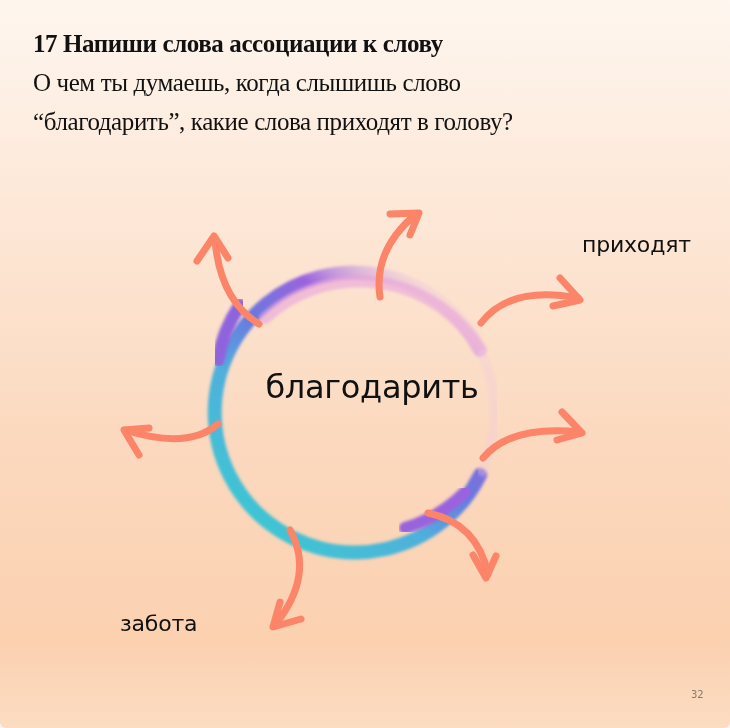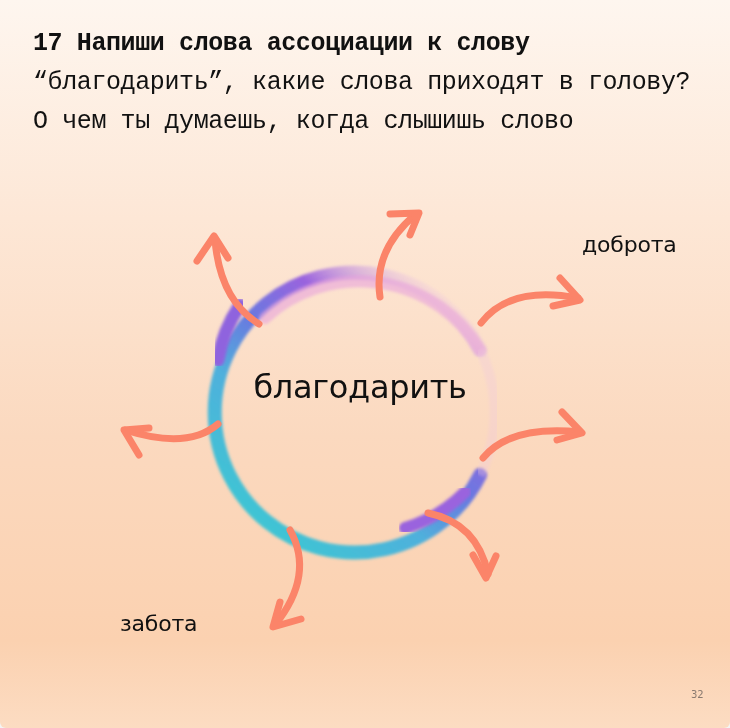--- a/index.html
+++ b/index.html
@@ -10,51 +10,51 @@
   }
   .slide {
     position: relative;
     width: 730px; height: 728px;
     background: linear-gradient(180deg, #fef6ef 0%, #fde7d6 30%, #fbd9bf 60%, #fbd1b0 88%, #fcdcc2 100%);
     border-radius: 0 0 6px 6px;
     overflow: hidden;
   }
   .task {
     position: absolute; left: 33px; top: 24px; width: 680px;
-    font-family: Liberation Mono, monospace;
+    font-family: Liberation Serif, serif;
     font-size: 25px; line-height: 39px; color: #111;
     letter-spacing: -0.4px;
   }
   .task .line { display: block; white-space: nowrap; }
   .task .bold { font-weight: bold; }
   svg.diagram { position: absolute; left: 0; top: 0; }
   .center-word {
     position: absolute; left: 225px; top: 368px; width: 270px;
     text-align: center;
-    font-size: 32px; color: #111; letter-spacing: -0.3px;
+    font-size: 32px; color: #111; letter-spacing: -0.3px; padding-left: 12px;
   }
   .assoc {
     position: absolute; font-size: 22px; color: #111; letter-spacing: -0.2px;
   }
   .assoc-1 { left: 582px; top: 232px; }
   .assoc-2 { left: 120px; top: 611px; text-align: right; }
   .page-number {
     position: absolute; left: 691px; top: 689px;
     font-size: 10px; color: #8a7a70; text-align: center;
   }
 </style>
 </head>
 <body>
 
 <div class="slide">
 
   <div class="task">
     <span class="line bold">17 Напиши слова ассоциации к слову</span>
+    <span class="line">О чем ты думаешь, когда слышишь слово</span>
     <span class="line">“благодарить”, какие слова приходят в голову?</span>
-    <span class="line">О чем ты думаешь, когда слышишь слово</span>
   </div>
 
   <svg class="diagram" width="730" height="728" viewBox="0 0 730 728">
     <defs>
       <linearGradient id="ringGrad" x1="0.2" y1="1" x2="0.9" y2="0.1">
         <stop offset="0%" stop-color="#3cc8d2"></stop>
         <stop offset="35%" stop-color="#4fb0dc"></stop>
         <stop offset="55%" stop-color="#6a78e0"></stop>
         <stop offset="75%" stop-color="#9a63de"></stop>
         <stop offset="100%" stop-color="#f0c8e0" stop-opacity="0.25"></stop>
@@ -106,17 +106,17 @@
 
       <g>
         <path d="M 218 424 Q 188 450 125 430"></path>
         <path d="M 149 428 L 124 430 L 139 455"></path>
       </g>
     </g>
   </svg>
 
   <div class="center-word">благодарить</div>
 
-  <div class="assoc assoc-1">доброта</div>
+  <div class="assoc assoc-1">приходят</div>
   <div class="assoc assoc-2">забота</div>
 
   <div class="page-number">32</div>
 </div>
 
 </body></html>

